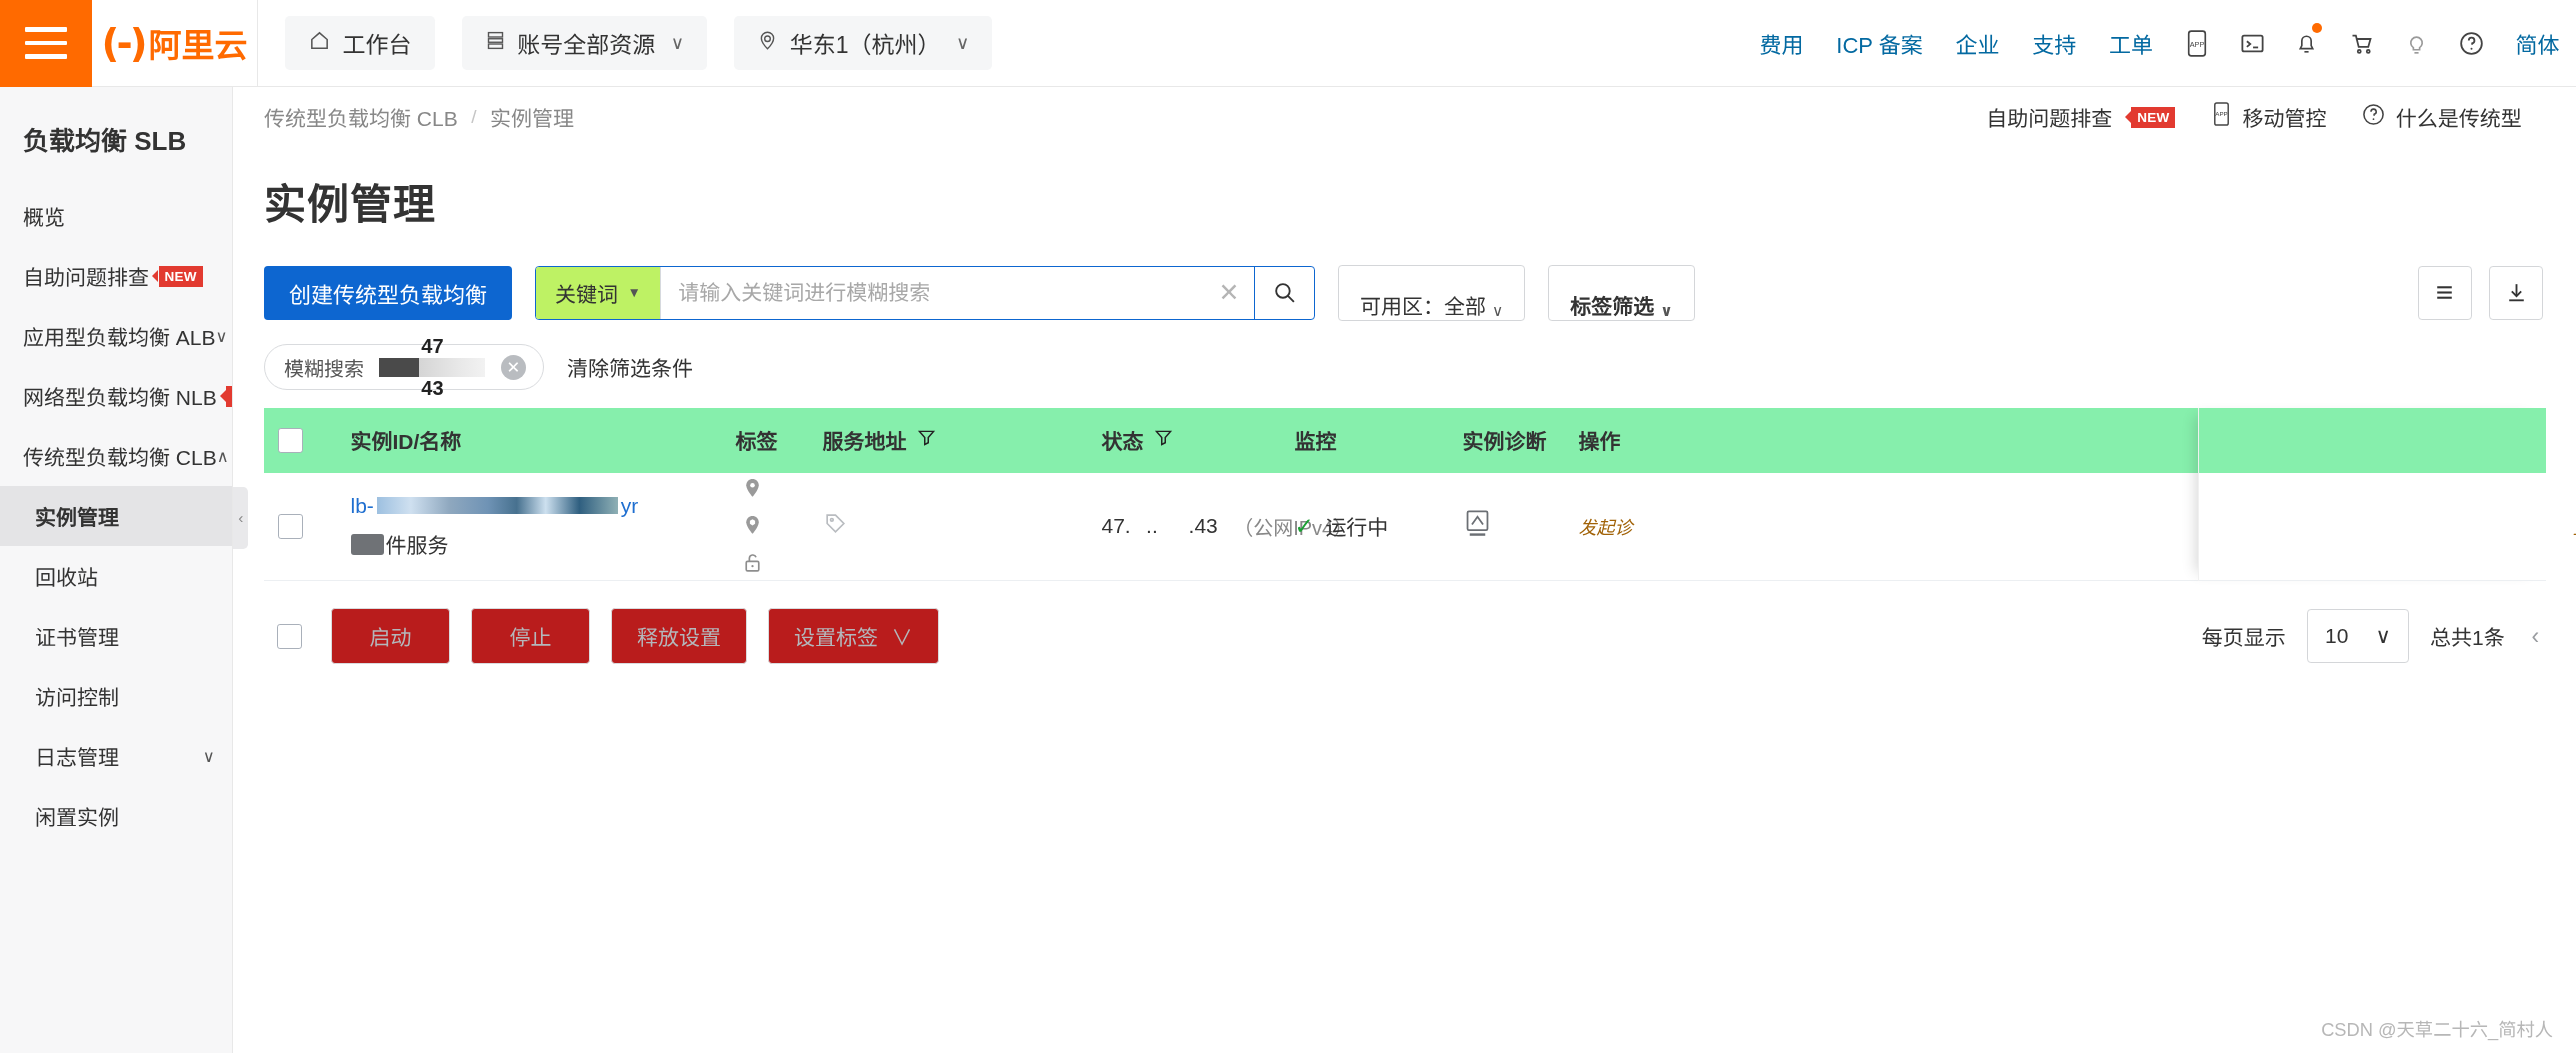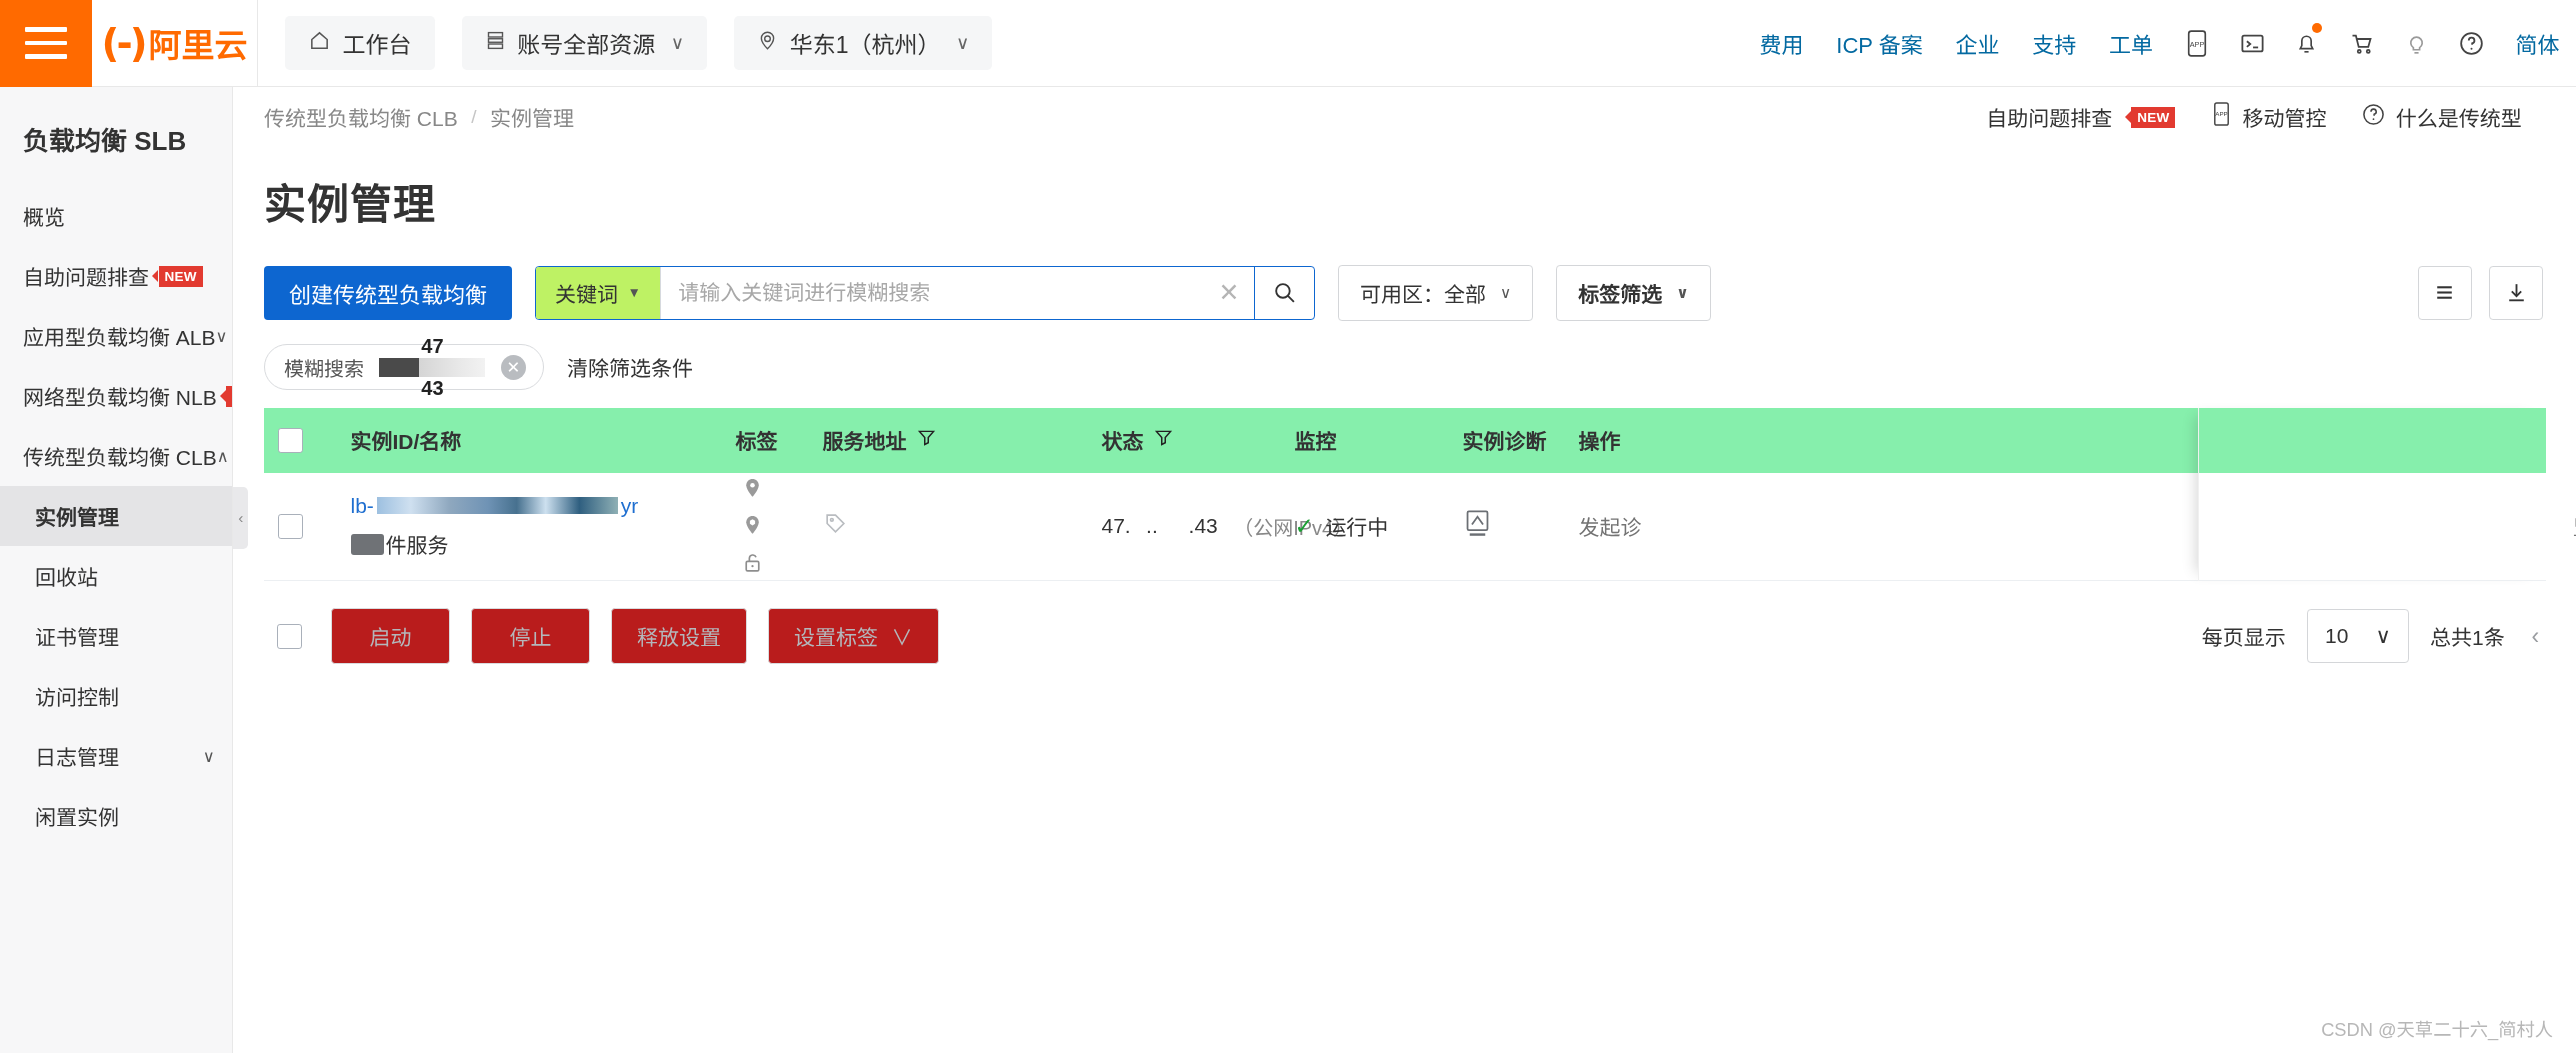--- a/index.html
+++ b/index.html
@@ -167,21 +167,21 @@
   .searchgroup input::placeholder { color: #a8a8a8; }
   .sg-clear {
     display: flex; align-items: center; justify-content: center;
     width: 50px; color: #b5b5b5; font-size: 25px; cursor: pointer;
   }
   .sg-search {
     display: flex; align-items: center; justify-content: center;
     width: 60px; border-left: 1px solid #0d66d0; cursor: pointer; color: #333;
   }
   .drop-btn {
-    display: flex; align-items: center; gap: 14px;
+    display: flex; align-items: flex-end; gap: 6px;
     height: 56px; padding: 0 21px; margin-left: 23px;
     border: 1px solid #d4d6d9; border-radius: 3.9px; background: #fff;
     font-size: 21px; color: #333; cursor: pointer; white-space: nowrap;
   }
   .drop-btn.strong { font-weight: bold; }
   .drop-btn .caret { font-size: 15.4px; color: #555; }
   .tb-right { margin-left: auto; display: flex; align-items: center; gap: 17.3px; }
   .icon-btn {
     width: 54px; height: 54px; border: 1px solid #d4d6d9; border-radius: 3.9px;
     background: #fff; display: flex; align-items: center; justify-content: center;
@@ -251,21 +251,21 @@
   .ic-col svg { display: block; }
   .addr { display: flex; align-items: center; gap: 15.4px; white-space: nowrap; }
   .addr-redact {
     display: inline-block; height: 15.4px; width: 60px;
     background: #ffffff;
   }
   .addr-note { color: #888; font-size: 20px; }
   .status-cell { display: flex; align-items: center; gap: 11.6px; }
   .tick { color: #1aa033; font-size: 23px; }
   .ops { display: flex; align-items: center; gap: 0; white-space: nowrap; }
-  .op-link { color: #737373; font-size: 21px; cursor: pointer; padding: 0 13.5px; }
+  .op-link { color: #a16207; font-size: 18px; cursor: pointer; padding: 0 13.5px; font-style: italic; }
 
   
   .op-shadow {
     position: absolute; top: 0; right: 31px; width: 347px; height: 100%;
     box-shadow: -9.6px 0 13.5px -7.7px rgba(0,0,0,0.16);
     pointer-events: none; border-left: 1px solid #f0f0f0;
   }
 
   
   .tfoot {

